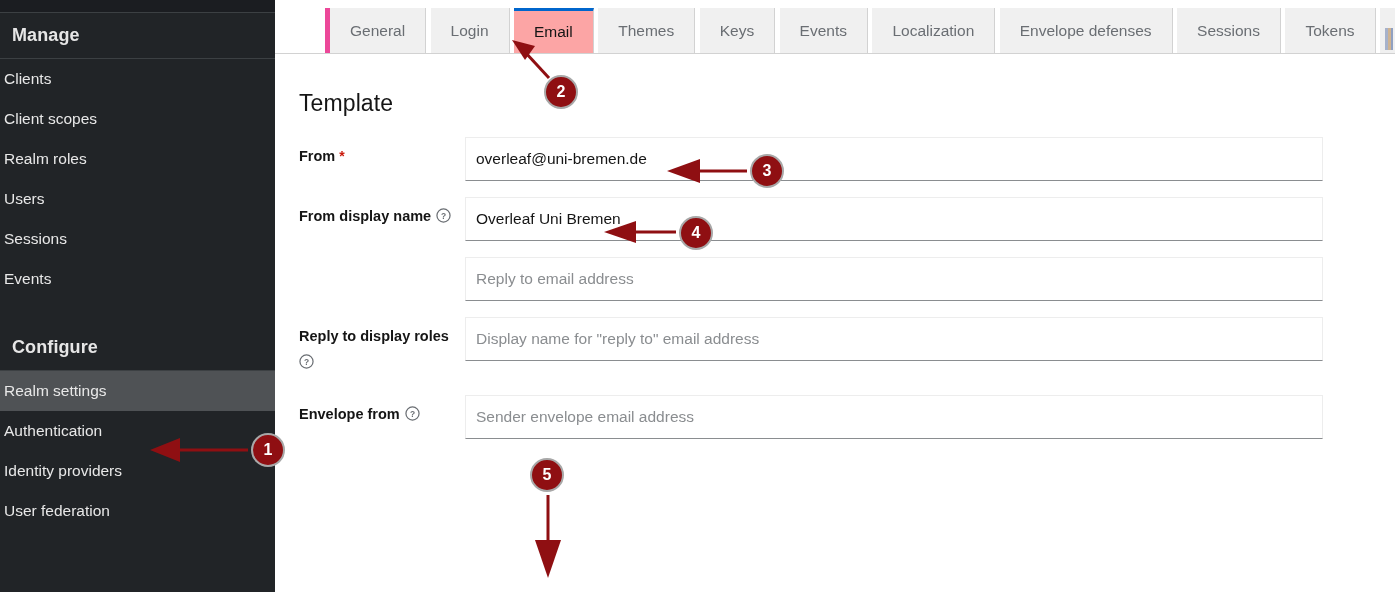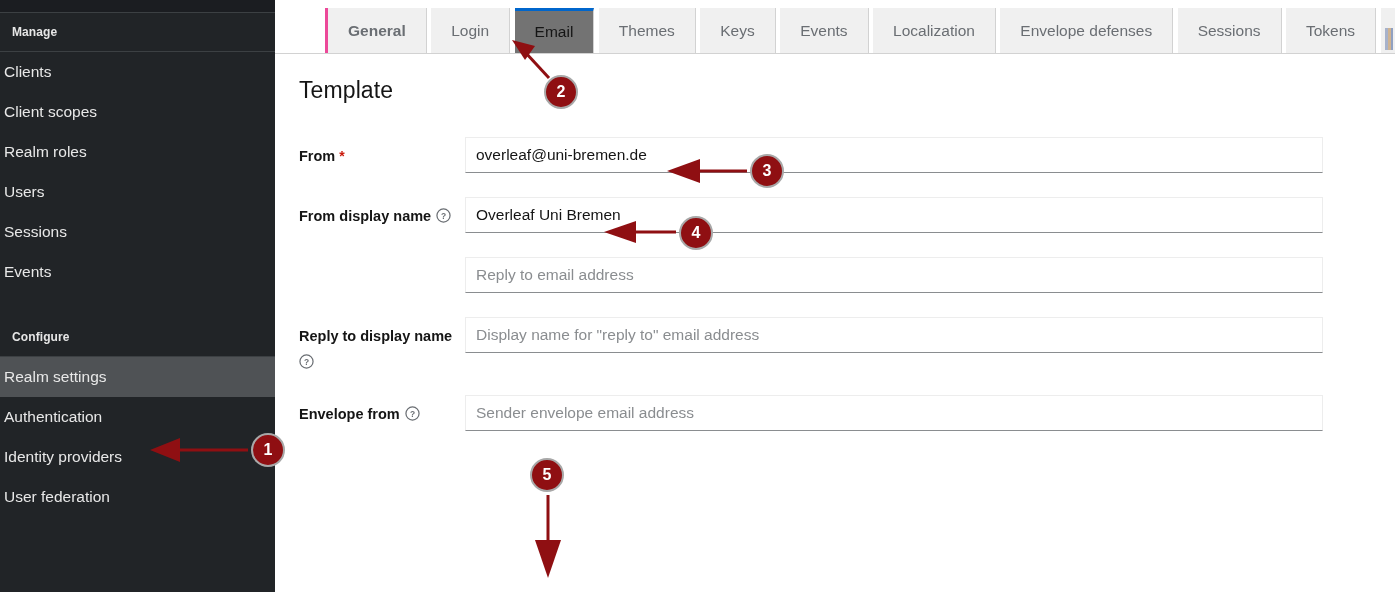--- a/index.html
+++ b/index.html
@@ -24,21 +24,21 @@
     height: 592px;
     background: #212427;
     color: #f0f0f0;
     overflow: hidden;
   }
   .nav-topstrip {
     height: 12px;
     background: #1b1d21;
   }
   .nav-section-header {
-    font-size: 12px;
+    font-size: 18px;
     font-weight: 700;
     color: #e6e6e6;
     padding: 12px 0 12px 12px;
     letter-spacing: .1px;
   }
   .nav-divider {
     height: 1px;
     background: #3c4043;
     width: 100%;
   }
@@ -95,43 +95,42 @@
     padding: 0 20px;
     font-size: 15.5px;
     color: #6a6e73;
     background: #f0f0f0;
     border-right: 1px solid #d2d2d2;
     box-sizing: border-box;
     vertical-align: top;
     cursor: pointer;
   }
   .tab:first-child {
-    border-left: 3px solid #ec4899;
-    font-weight: bold;
+    border-left: 5px solid #ec4899;
   }
   .tab.active {
-    background: #737373;
+    background: #fca5a5;
     color: #151515;
     border-top: 3px solid #0066cc;
     line-height: 42px;
     border-right: 1px solid #d2d2d2;
   }
 
   
   #content {
     position: absolute;
     left: 0;
     top: 54px;
     width: 1120px;
     height: 538px;
   }
   #page-title {
     position: absolute;
     left: 24px;
-    top: 23px;
+    top: 36px;
     font-size: 23px;
     color: #151515;
     font-weight: 400;
     letter-spacing: .1px;
   }
 
   .form {
     position: absolute;
     left: 0;
     top: 83px;
@@ -164,21 +163,21 @@
     height: 15px;
     vertical-align: -2px;
     margin-left: 5px;
     cursor: pointer;
   }
   .field-input {
     position: absolute;
     left: 190px;
     top: 0;
     width: 858px;
-    height: 36px;
+    height: 44px;
     box-sizing: border-box;
     border: 1px solid #ededed;
     border-bottom: 1px solid #8a8d90;
     background: #ffffff;
     font-family: "Liberation Sans", sans-serif;
     font-size: 15.5px;
     color: #151515;
     padding: 0 10px;
     outline: none;
   }
@@ -291,21 +290,21 @@
         </div>
         <input class="field-input" type="text" value="Overleaf Uni Bremen" style="">
       </div>
 
       <div class="field-row">
         <input class="field-input" type="text" placeholder="Reply to email address" style="">
       </div>
 
       <div class="field-row row-tall">
         <div class="field-label">
-          <span>Reply to display name</span>
+          <span>Reply to display roles</span>
           <span class="help-icon" style="display:block;margin:7px 0 0 0;"><svg width="15" height="15" viewBox="0 0 16 16">
                 <circle cx="8" cy="8" r="7" fill="none" stroke="#6a6e73" stroke-width="1.3"></circle>
                 <text x="8" y="11.6" font-size="9" fill="#6a6e73" text-anchor="middle" font-family="Liberation Sans, sans-serif">?</text>
               </svg></span>
         </div>
         <input class="field-input" type="text" placeholder="Display name for &quot;reply to&quot; email address" style="">
       </div>
 
       <div class="field-row">
         <div class="field-label">

